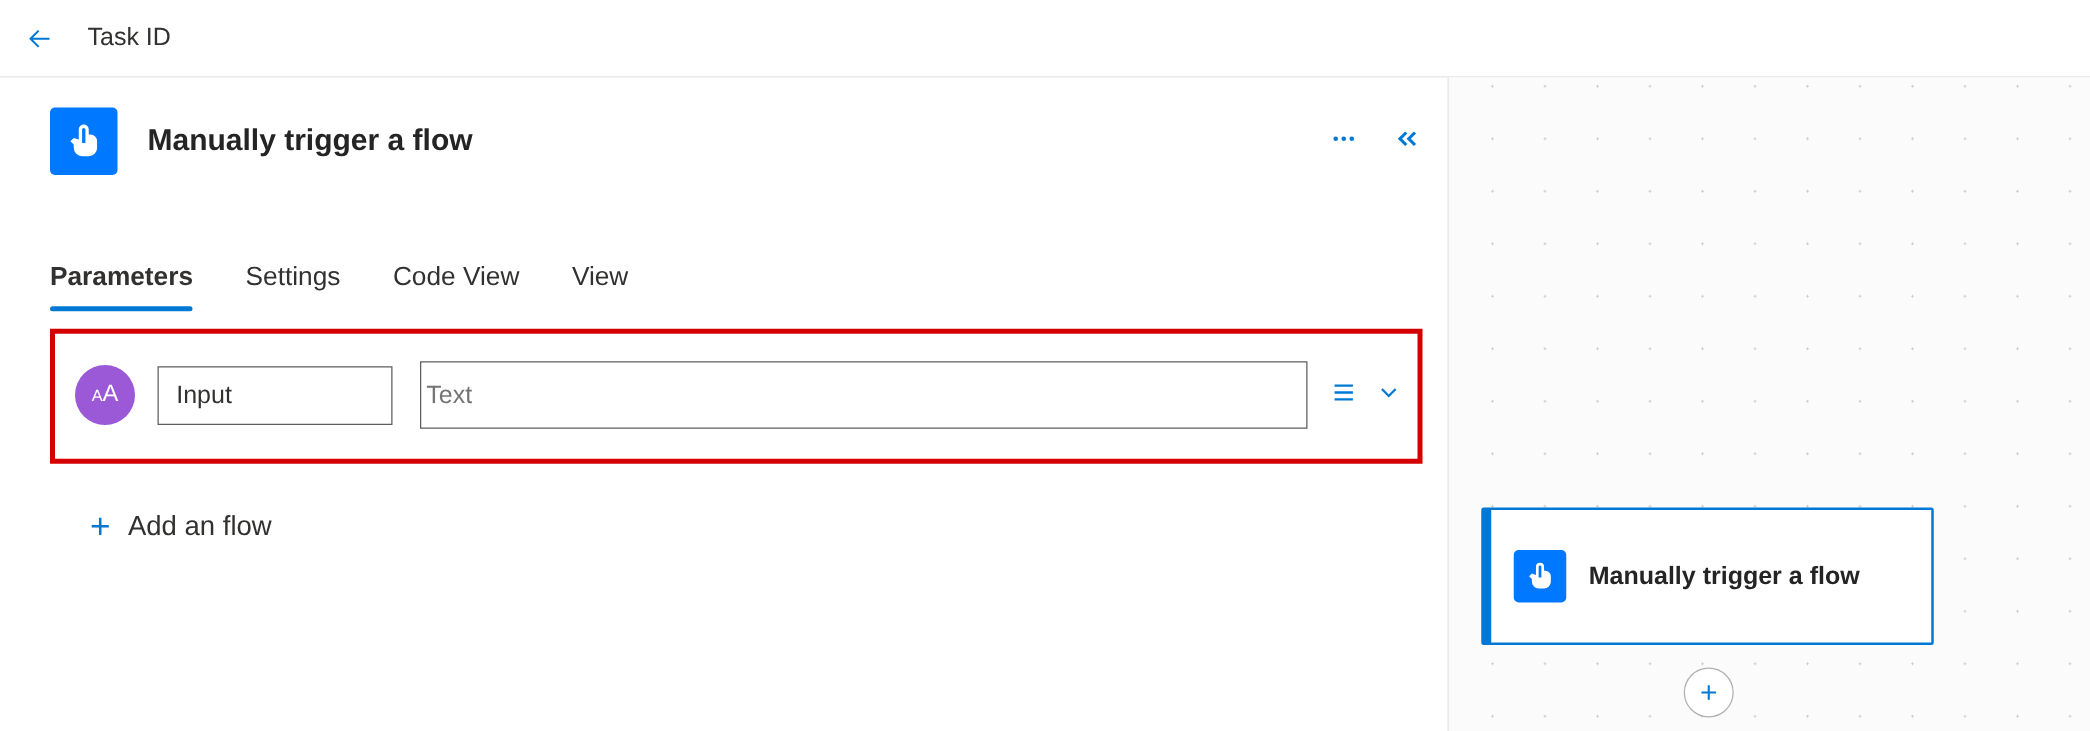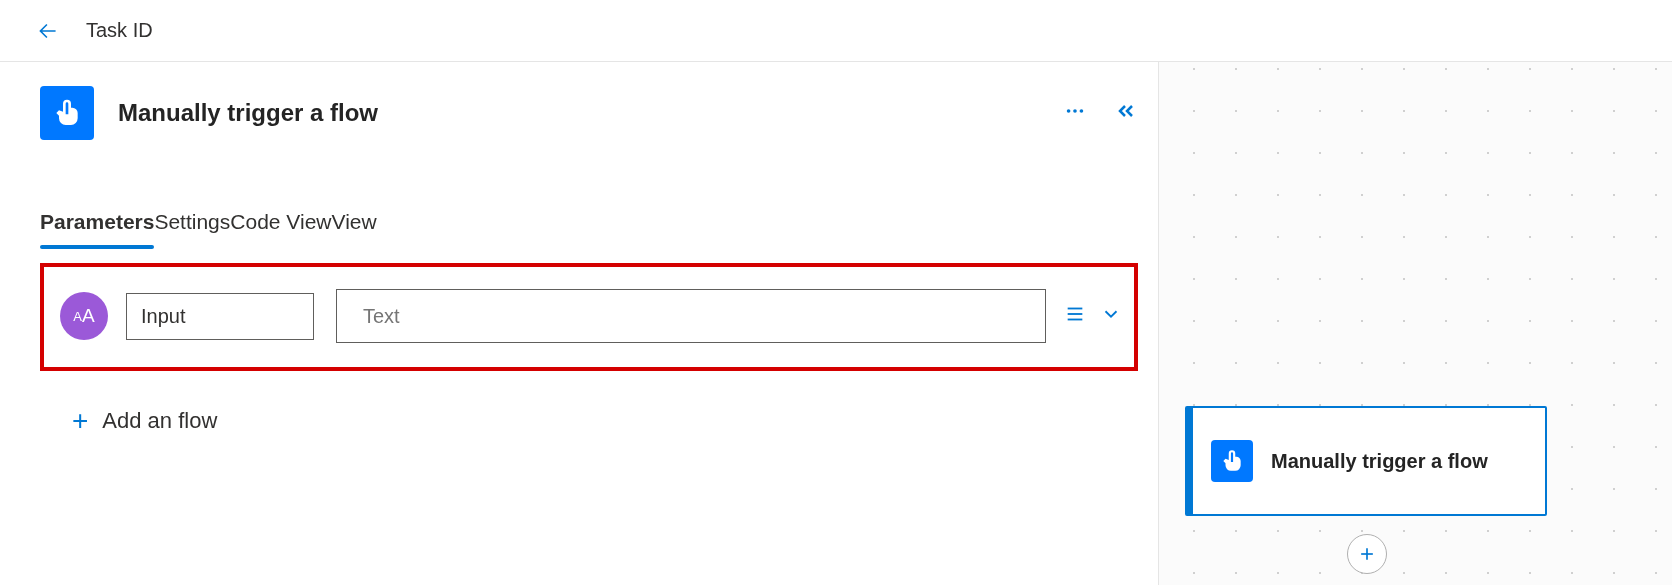--- a/index.html
+++ b/index.html
@@ -7,21 +7,21 @@
       font-family: "Segoe UI", -apple-system, BlinkMacSystemFont, sans-serif;
       background: #ffffff;
       width: 1672px;
       height: 585px;
       overflow: hidden;
     }
     .top-bar {
       height: 62px;
       display: flex;
       align-items: center;
-      padding: 0 32px;
+      padding: 0 16px;
       border-bottom: 1px solid #e5e5e5;
       text-align: right;
     }
     .back-btn {
       width: 32px;
       height: 32px;
       display: flex;
       align-items: center;
       justify-content: center;
       cursor: pointer;
@@ -70,20 +70,21 @@
       display: flex;
       align-items: center;
       gap: 28px;
     }
     .more-icon, .collapse-icon {
       color: #0078d4;
       cursor: pointer;
     }
     .tabs {
       display: flex;
+      gap: 42px;
       margin-top: 70px;
       border-bottom: 1px solid transparent;
       align-items: center;
     }
     .tab {
       font-size: 21px;
       color: #323130;
       cursor: pointer;
       padding-bottom: 14px;
       position: relative;
@@ -128,21 +129,21 @@
       padding: 0 14px;
       font-size: 20px;
       color: #323130;
       font-family: inherit;
     }
     .input-value-field {
       flex: 1;
       height: 54px;
       border: 1px solid #605e5c;
       margin-left: 22px;
-      padding: 0 26px;
+      padding: 0 4px;
       font-size: 20px;
       color: #605e5c;
       font-family: inherit;
     }
     .input-actions {
       display: flex;
       align-items: center;
       gap: 14px;
       margin-left: 18px;
     }

